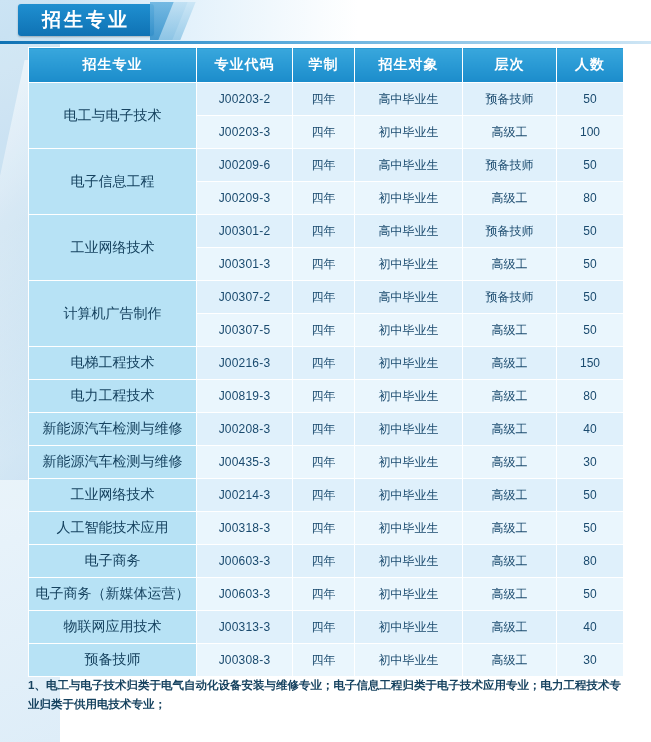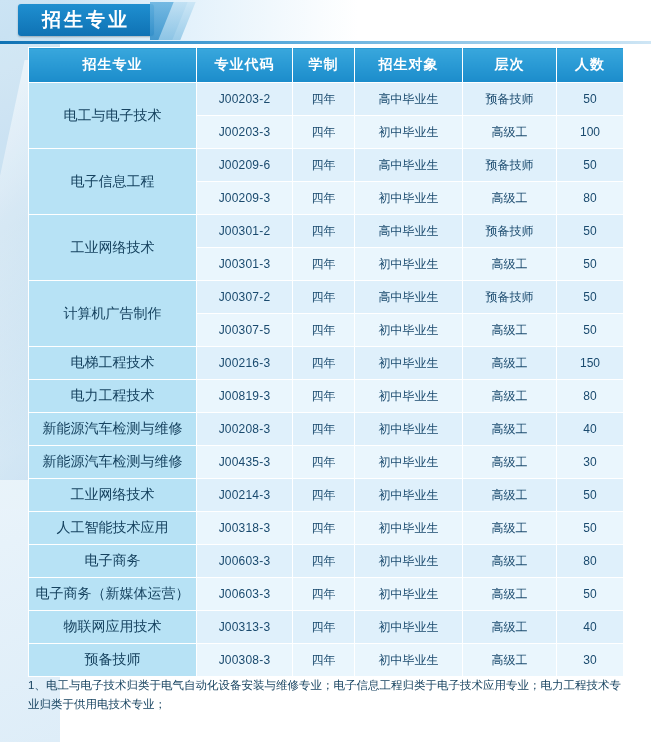--- a/index.html
+++ b/index.html
@@ -154,21 +154,21 @@
 
   
   .notes {
     position: absolute;
     left: 28px; top: 676px;
     width: 600px;
     font-size: 11.5px;
     color: #16425f;
     line-height: 19px;
   }
-  .notes p { margin: 0; }
+  .notes p { margin: 0; font-weight: bold; }
 </style>
 </head>
 <body>
 
 <div class="bg-top"></div>
 <div class="bg-left"></div>
 
 <div class="header">
   <div class="hdr-banner">
     <div class="hdr-banner-text">招生专业</div>

